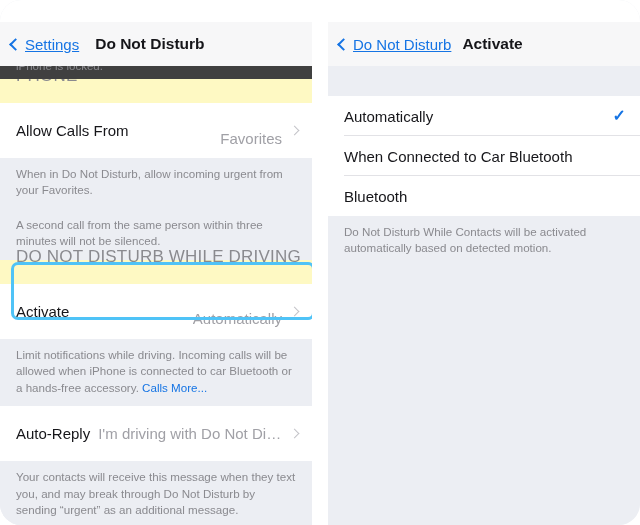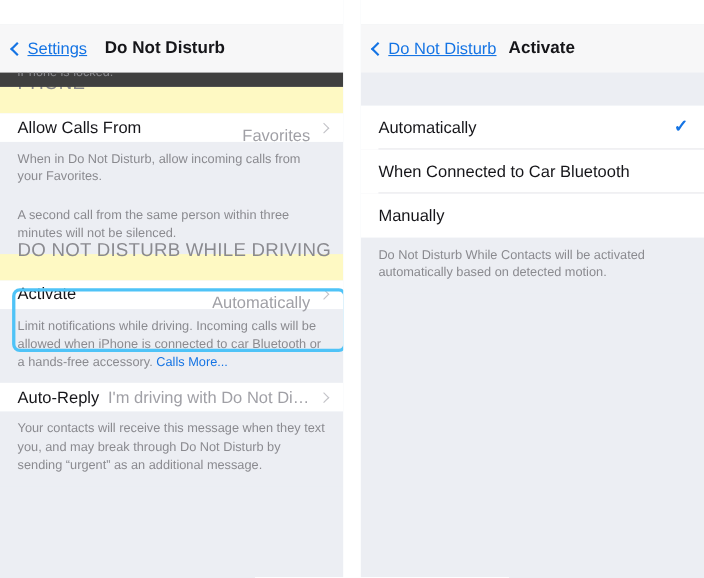--- a/index.html
+++ b/index.html
@@ -11,20 +11,21 @@
     font-family: "Liberation Sans", sans-serif;
     -webkit-font-smoothing: antialiased;
   }
 
   .screenshot {
     position: relative;
     width: 640px;
     height: 525px;
     background: #ffffff;
     overflow: hidden;
+    border-radius: 21px;
   }
 
   
   .panel {
     position: absolute;
     top: 0;
     width: 320px;
     height: 525px;
     background: #eceef3;
     overflow: hidden;
@@ -89,21 +90,21 @@
     font-size: 17px;
     letter-spacing: 0.2px;
     padding: 0 0 17px 16px;
     display: flex;
     align-items: flex-end;
     height: 24px;
   }
 
   .cell {
     background: #ffffff;
-    height: 26px;
+    height: 55px;
     display: flex;
     align-items: center;
     padding: 0 14px 0 16px;
     position: relative;
     cursor: pointer;
   }
   .cell.tall { height: 40px; }
   .cell-sep::after {
     content: "";
     position: absolute;
@@ -225,21 +226,21 @@
     </div>
 
     <div class="section-header">PHONE</div>
 
     <div class="cell">
       <span class="cell-title">Allow Calls From</span>
       <span class="cell-value">Favorites</span>
       <span class="chev-right"></span>
     </div>
 
-    <div class="footer-note">When in Do Not Disturb, allow incoming calls from your Favorites.</div>
+    <div class="footer-note">When in Do Not Disturb, allow incoming urgent from your Favorites.</div>
 
 
     <div class="footer-note">A second call from the same person within three minutes will not be silenced.</div>
 
     <div class="section-header">DO NOT DISTURB WHILE DRIVING</div>
 
     <div class="cell">
       <span class="cell-title">Activate</span>
       <span class="cell-value">Automatically</span>
       <span class="chev-right"></span>
@@ -278,19 +279,19 @@
     <div class="cell tall cell-sep">
       <span class="cell-title">Automatically</span>
       <span class="checkmark">✓</span>
     </div>
 
     <div class="cell tall cell-sep">
       <span class="cell-title">When Connected to Car Bluetooth</span>
     </div>
 
     <div class="cell tall">
-      <span class="cell-title">Manually</span>
+      <span class="cell-title">Bluetooth</span>
     </div>
 
     <div class="footer-note">Do Not Disturb While Contacts will be activated automatically based on detected motion.</div>
   </div>
 
 </div>
 
 </body></html>

